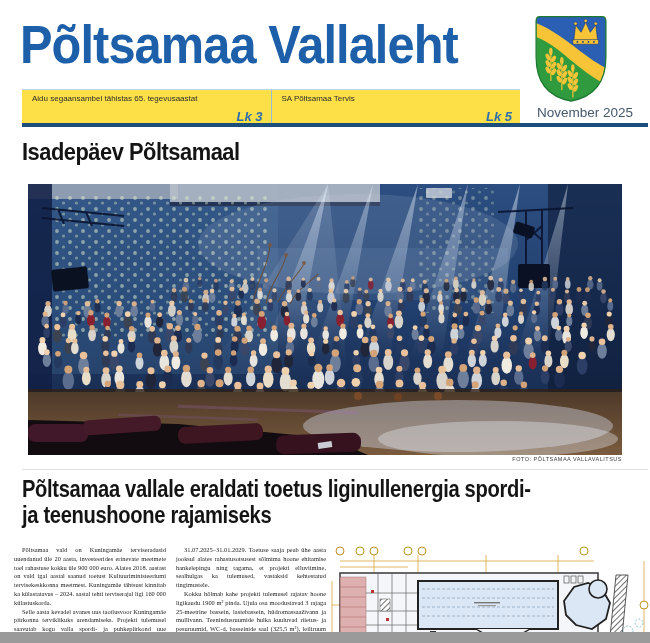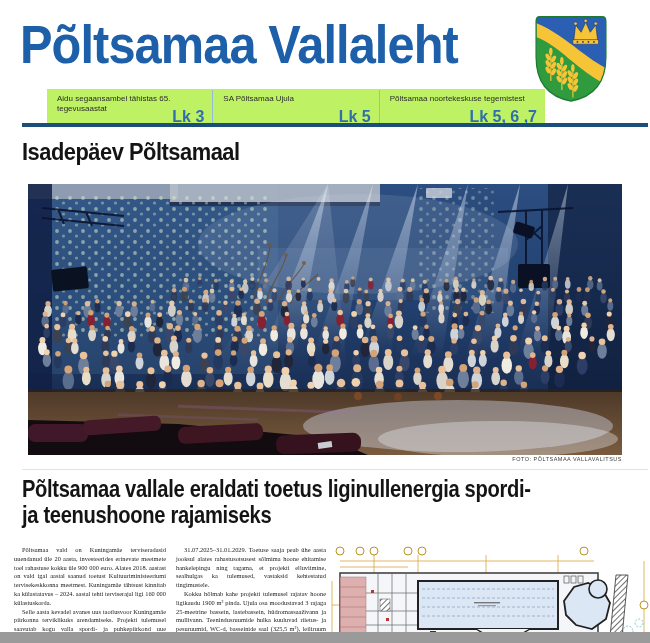--- a/index.html
+++ b/index.html
@@ -3,26 +3,26 @@
 <meta charset="utf-8">
 <style>
   html,body{margin:0;padding:0;background:#9a9a9a;}
   .page{position:relative;width:650px;height:632px;background:#ffffff;overflow:hidden;
         font-family:"Liberation Sans",sans-serif;margin:0 auto;}
 
   .masthead-title{position:absolute;left:20px;top:14px;font-size:53px;font-weight:bold;
         color:#1d5fa8;letter-spacing:-1px;white-space:nowrap;
         transform:scaleX(.92);transform-origin:left top;}
 
-  .teaser-bar{position:absolute;left:22px;top:89px;width:498px;height:34px;background:#bef264;
-        border-top:1px solid #b9d6ea;display:flex;box-sizing:border-box;margin-left:25px;}
+  .teaser-bar{position:absolute;left:22px;top:89px;width:498px;height:34px;background:#fde047;
+        border-top:1px solid #b9d6ea;display:flex;box-sizing:border-box;}
   .teaser{position:relative;flex:1;padding:4px 8px 2px 10px;font-size:8px;line-height:9.5px;
         color:#2b2b2b;box-sizing:border-box;}
   .teaser + .teaser{border-left:1px solid #95bcd9;}
-  .page-ref{position:absolute;right:8px;bottom:2px;font-size:16px;font-weight:bold;color:#2f6fad;}
+  .page-ref{position:absolute;right:8px;bottom:2px;font-size:13px;font-weight:bold;color:#2f6fad;font-style:italic;}
 
   .rule-navy{position:absolute;left:22px;top:123px;width:626px;height:4px;background:#1c4e7c;}
   .issue-date{position:absolute;left:520px;top:105px;width:130px;text-align:center;
         font-size:13.5px;color:#44586c;}
   .arms{position:absolute;left:527px;top:13px;width:88px;height:90px;}
 
   .headline-1{position:absolute;left:22px;top:139px;font-size:23px;font-weight:bold;color:#141414;
         letter-spacing:-.5px;white-space:nowrap;transform:scaleX(.95);transform-origin:left top;}
 
   .photo{position:absolute;left:28px;top:184px;width:594px;height:271px;}
@@ -90,29 +90,26 @@
     </g>
     <path d="M10,4 Q6,4 6,9 V48 C6,78 22,92 44,96 C66,92 82,78 82,48 V9 Q82,4 78,4 Z" fill="none" stroke="#1d7a30" stroke-width="1.4"></path>
   </svg>
 
   <div class="teaser-bar">
     <div class="teaser">
       <span>Aidu segaansambel tähistas 65. tegevusaastat</span>
       <span class="page-ref">Lk 3</span>
     </div>
     <div class="teaser">
-      <span>SA Põltsamaa Ujula</span>
+      <span>SA Põltsamaa Tervis</span>
       <span class="page-ref">Lk 5</span>
     </div>
-    <div class="teaser">
-      <span>Põltsamaa noortekeskuse tegemistest</span>
-      <span class="page-ref">Lk 5, 6 ,7</span>
-    </div>
   </div>
 
+  <div class="issue-date">November  2025</div>
   <div class="rule-navy"></div>
 
   <div class="headline-1">Isadepäev Põltsamaal</div>
 
   <div class="photo">
     <svg viewBox="0 0 594 271" width="594" height="271" aria-hidden="true">
       <defs>
         <linearGradient id="bgG" x1="0" y1="0" x2="0" y2="1">
           <stop offset="0" stop-color="#2c4e80"></stop>
             <stop offset=".45" stop-color="#21406f"></stop>

